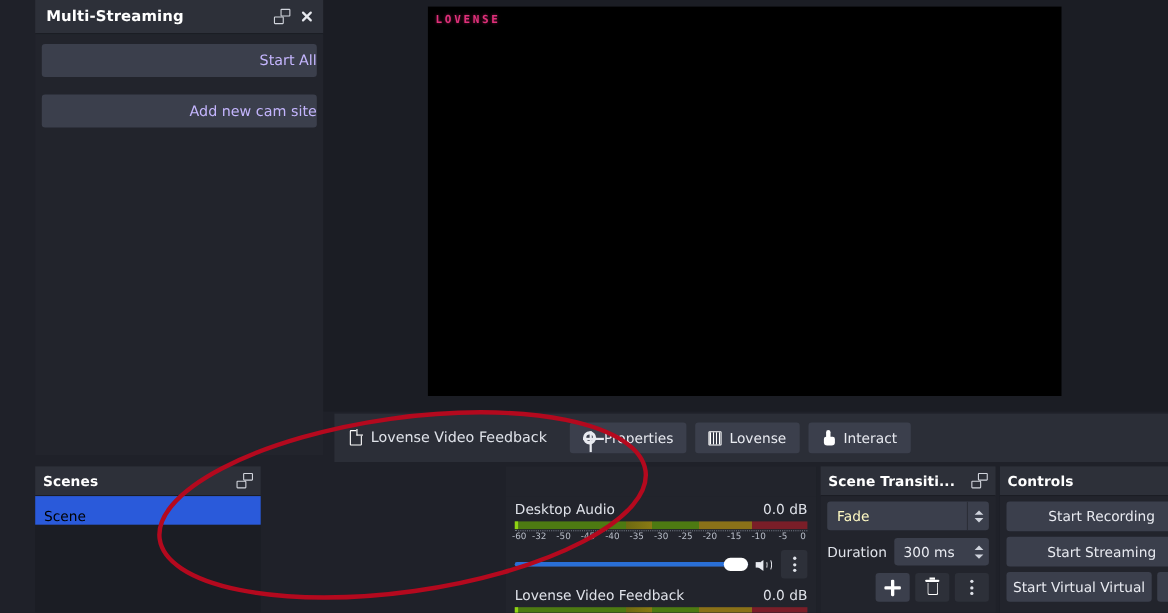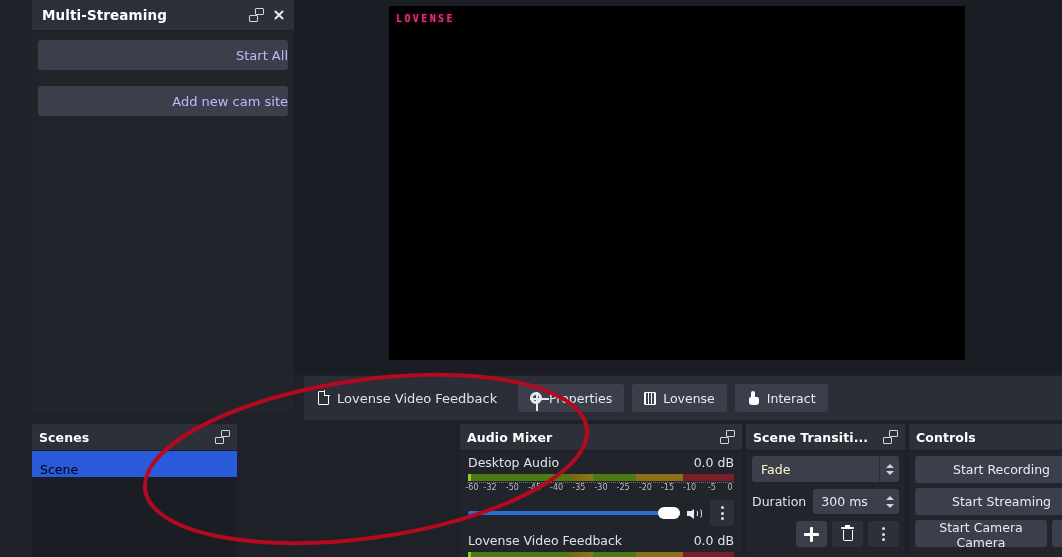--- a/index.html
+++ b/index.html
@@ -341,27 +341,20 @@
         <div class="list-area">
           <div class="row-sel">
             <span>Scene</span>
           </div>
         </div>
       </div>
     </div>
 
 
     <div class="dock" id="d-mixer">
-      <div class="dock-title">
-        <span class="t">Audio Mixer</span>
-        <span class="float-icon">
-            <i class="a"></i>
-            <i class="b"></i>
-          </span>
-      </div>
       <div class="dock-body">
         <div class="mix-body">
 
           <div>
             <div class="mix-head">
               <span class="mix-name">Desktop Audio</span>
               <span class="mix-db">0.0 dB</span>
             </div>
             <div class="meter">
                 <span class="peak"></span>
@@ -471,21 +464,21 @@
         <span class="float-icon">
             <i class="a"></i>
             <i class="b"></i>
           </span>
       </div>
       <div class="dock-body">
         <div class="ct-body">
           <button class="ct-btn">Start Recording</button>
           <button class="ct-btn">Start Streaming</button>
           <div class="ct-row">
-            <button class="ct-btn">Start Camera Camera</button>
+            <button class="ct-btn">Start Virtual Virtual</button>
             <button class="gear-btn">
               <span class="gear" style="width:11px;height:11px;border-width:3px;"></span>
             </button>
           </div>
         </div>
       </div>
     </div>
 
   </div>
 

